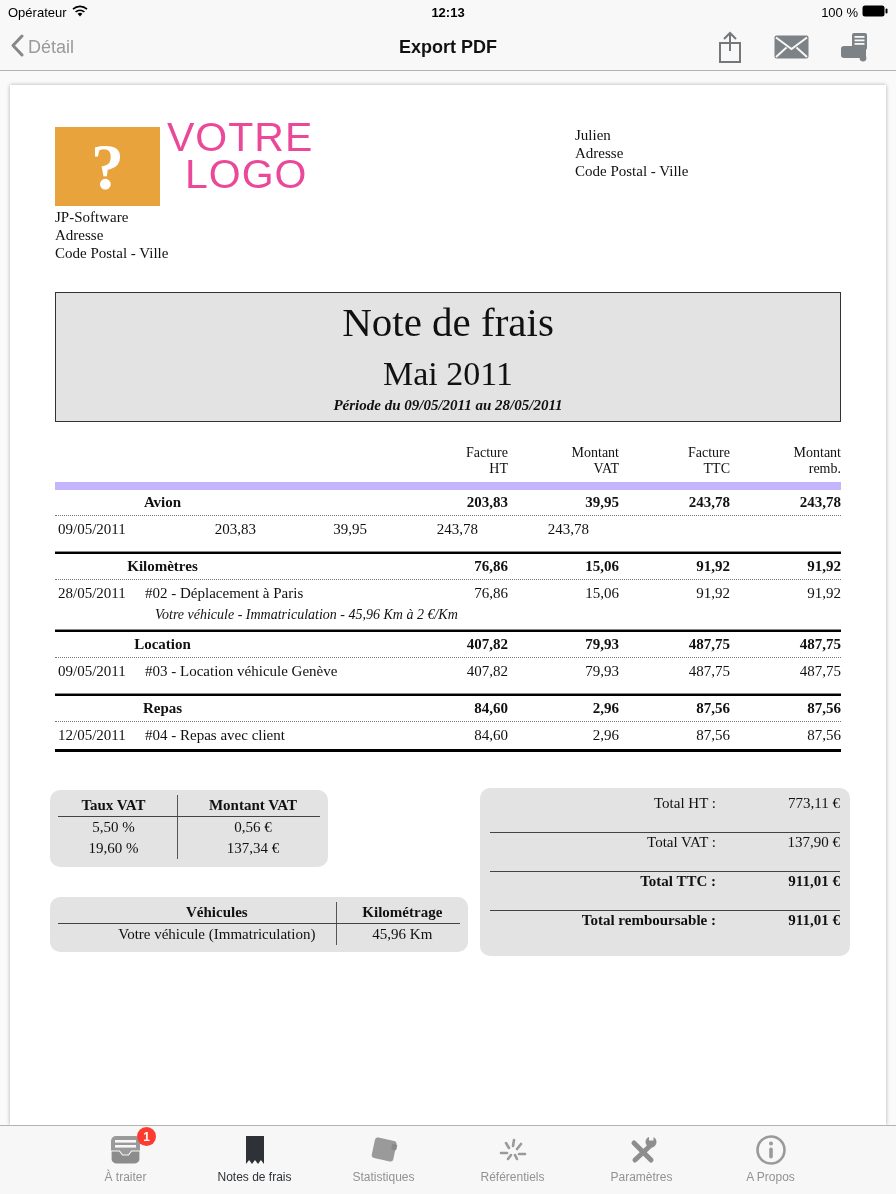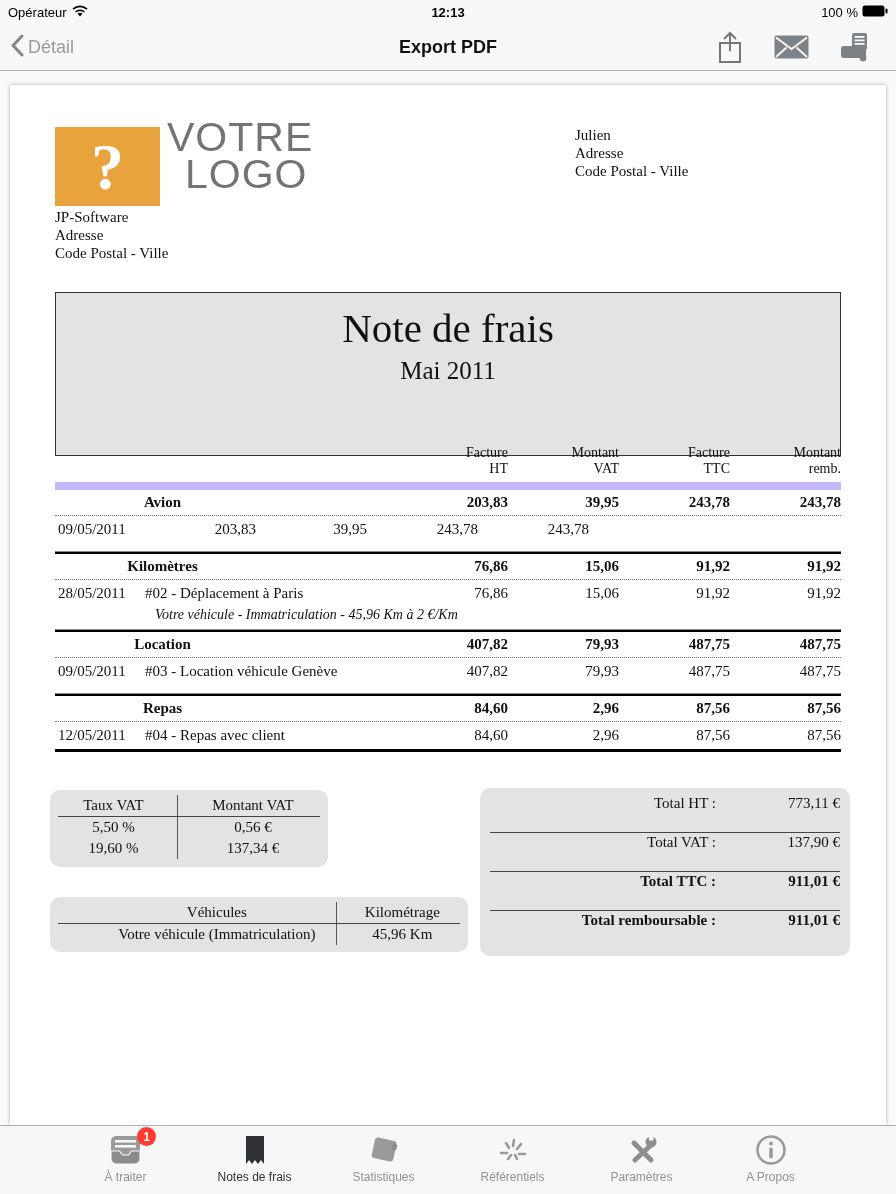--- a/index.html
+++ b/index.html
@@ -15,29 +15,29 @@
   .back-btn { display:flex; align-items:center; gap:4px; margin-left:10px; cursor:pointer; z-index:2;text-align:right; }
   .back-label { font-size:18px; color:#9a9a9e; }
   .nav-title { position:absolute; left:0; right:0; text-align:center; font-size:18px; font-weight:700; color:#111; }
   .nav-actions { margin-left:auto; display:flex; align-items:center; gap:30px; padding-right:26px; z-index:2; }
   .nav-actions svg { display:block; }
 
   
   .page { position:absolute; left:10px; top:85px; width:876px; height:1040px; background:#fff; box-shadow:0 0 4px rgba(0,0,0,.3); font-family:"Liberation Serif", serif; color:#111; }
 
   .logo-box { position:absolute; left:45px; top:42px; width:105px; height:79px; background:#E8A33C; color:#fff; display:flex; align-items:center; justify-content:center; font-size:66px; font-weight:700; font-family:"Liberation Serif", serif; }
-  .logo-text { position:absolute; left:157px; top:34px; color:#737373; font-family:"Liberation Sans", sans-serif; font-size:41px; line-height:37px; letter-spacing:1px; }
+  .logo-text { position:absolute; left:157px; top:34px; color:#ec4899; font-family:"Liberation Sans", sans-serif; font-size:41px; line-height:37px; letter-spacing:1px; }
   .logo-text .l2 { margin-left:18px; }
   .addr { font-size:15px; line-height:18px; }
   .company-addr { position:absolute; left:45px; top:123px; }
   .recipient-addr { position:absolute; left:565px; top:41px; }
 
-  .title-box { position:absolute; left:45px; top:207px; width:786px; height:164px; background:#e3e3e3; border:1px solid #333; text-align:center; padding-top:13px; }
+  .title-box { position:absolute; left:45px; top:207px; width:786px; height:130px; background:#e3e3e3; border:1px solid #333; text-align:center; padding-top:7px; }
   .doc-title { font-size:41px; line-height:44px; }
-  .doc-subtitle { font-size:25px; line-height:30px; margin-top:6px; }
+  .doc-subtitle { font-size:34px; line-height:30px; margin-top:15px; }
   .doc-period { font-size:15px; font-weight:700; font-style:italic; margin-top:8px; }
 
   
   .x-table { position:absolute; left:45px; top:360px; width:786px; font-size:15px; }
   .t-row { display:flex; align-items:baseline; }
   .num { width:111px; text-align:right; }
   .t-head { border-bottom:8px solid #c4b5fd; padding-bottom:5px; }
   .t-head .num { font-size:14px; line-height:16px; }
   .t-head .spacer { flex:1; }
   .t-cat { padding:4px 0; font-weight:700; }
@@ -52,21 +52,21 @@
   .t-gap-sm { height:4px; }
   .t-sep { height:3px; border-top:1px solid #888; border-bottom:2px solid #000; }
   .t-end { border-top:3px solid #000; height:0; }
 
   
   .gray-box { position:absolute; background:#e3e3e3; border-radius:10px; font-size:15px; }
   .vat-box { left:40px; top:705px; width:278px; padding:5px 0 8px; }
   .grid2 { display:grid; grid-template-columns:46% 54%; text-align:center; }
   .grid2 > div { padding:2px 4px; }
   .cell-l { border-right:1px solid #555; }
-  .box-head { font-weight:400; }
+  .box-head { font-weight:700; }
   .head-rule { border-bottom:1px solid #444; margin:0 8px; height:0; }
 
   .totals-box { left:470px; top:703px; width:370px; padding:6px 10px 7px; }
   .tot-row { display:flex; align-items:baseline; padding:1px 0 20px; }
   .tot-row.ruled { border-bottom:1px solid #444; }
   .tot-label { flex:1; text-align:right; padding-right:14px; }
   .tot-value { width:110px; text-align:right; }
   .tot-bold { font-weight:700; }
 
   .veh-box { left:40px; top:812px; width:418px; padding:5px 0 7px; }
@@ -164,20 +164,21 @@
 
   <div class="addr recipient-addr">
     <div>Julien</div>
     <div>Adresse</div>
     <div>Code Postal - Ville</div>
   </div>
 
   <div class="title-box">
     <div class="doc-title">Note de frais</div>
     <div class="doc-subtitle">Mai 2011</div>
+    <div class="doc-period">Période du 09/05/2011 au 28/05/2011</div>
   </div>
 
   <div class="x-table">
 
     <div class="t-row t-head">
       <div class="spacer"></div>
       <div class="num">
         <div>Facture</div>
           <div>HT</div>
       </div>

